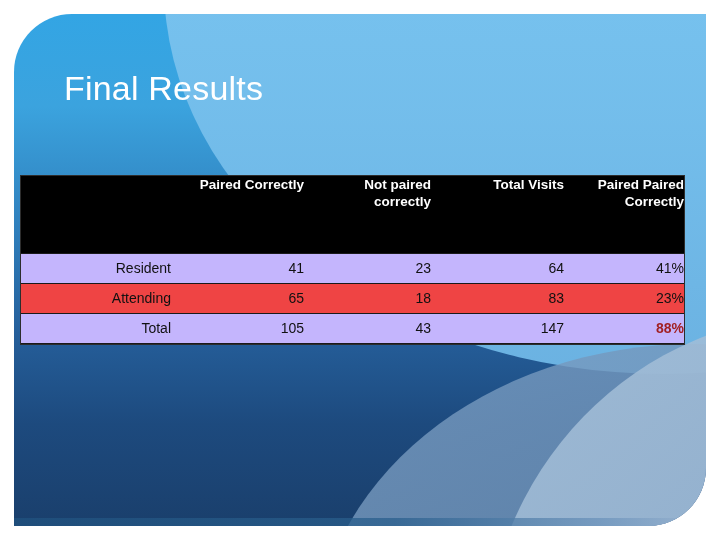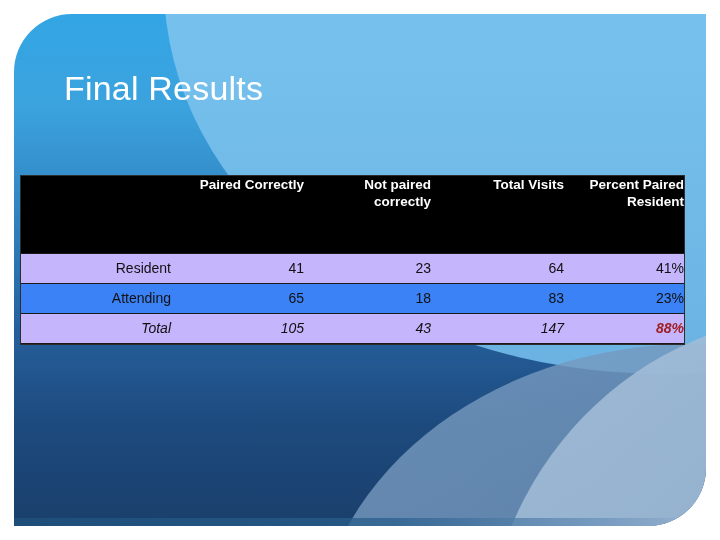--- a/index.html
+++ b/index.html
@@ -143,37 +143,36 @@
     height: 77px;
     padding-top: 11px;
     padding-left: 10px;
     vertical-align: top;
   }
   thead th.th-label { padding-left: 8px; }
 
   
   tbody tr { height: 29px; }
   tbody tr.row-odd  { background: #c4b5fd; }
-  tbody tr.row-even { background: #3b82f6; }
+  tbody tr.row-even { background: #ef4444; }
 
   tbody td {
     color: #111111;
     font-weight: 400;
     font-size: 14px;
     line-height: 29px;
     height: 29px;
     padding-left: 10px;
     border-top: 1.5px solid #1a1a1a;
   }
   tbody td.cell-label {
     padding-left: 8px;
   }
   tbody tr:last-child td {
     border-bottom: 1.5px solid #1a1a1a;
-    font-style: italic;
   }
 
   .pct-highlight { color: #a11f22; font-weight: bold; }
 </style>
 </head>
 <body>
 
 <div id="slide">
 
   <div class="bg-layer">
@@ -193,21 +192,21 @@
       <col class="c-notpair">
       <col class="c-total">
       <col class="c-pct">
     </colgroup>
     <thead>
       <tr>
         <th class="th-label"></th>
         <th>Paired Correctly</th>
         <th>Not paired correctly</th>
         <th>Total Visits</th>
-        <th>Percent Paired Resident</th>
+        <th>Paired Paired Correctly</th>
       </tr>
     </thead>
     <tbody>
       <tr class="row-odd">
         <td class="cell-label">Resident</td>
         <td>41</td>
         <td>23</td>
         <td>64</td>
         <td>41%</td>
       </tr>

